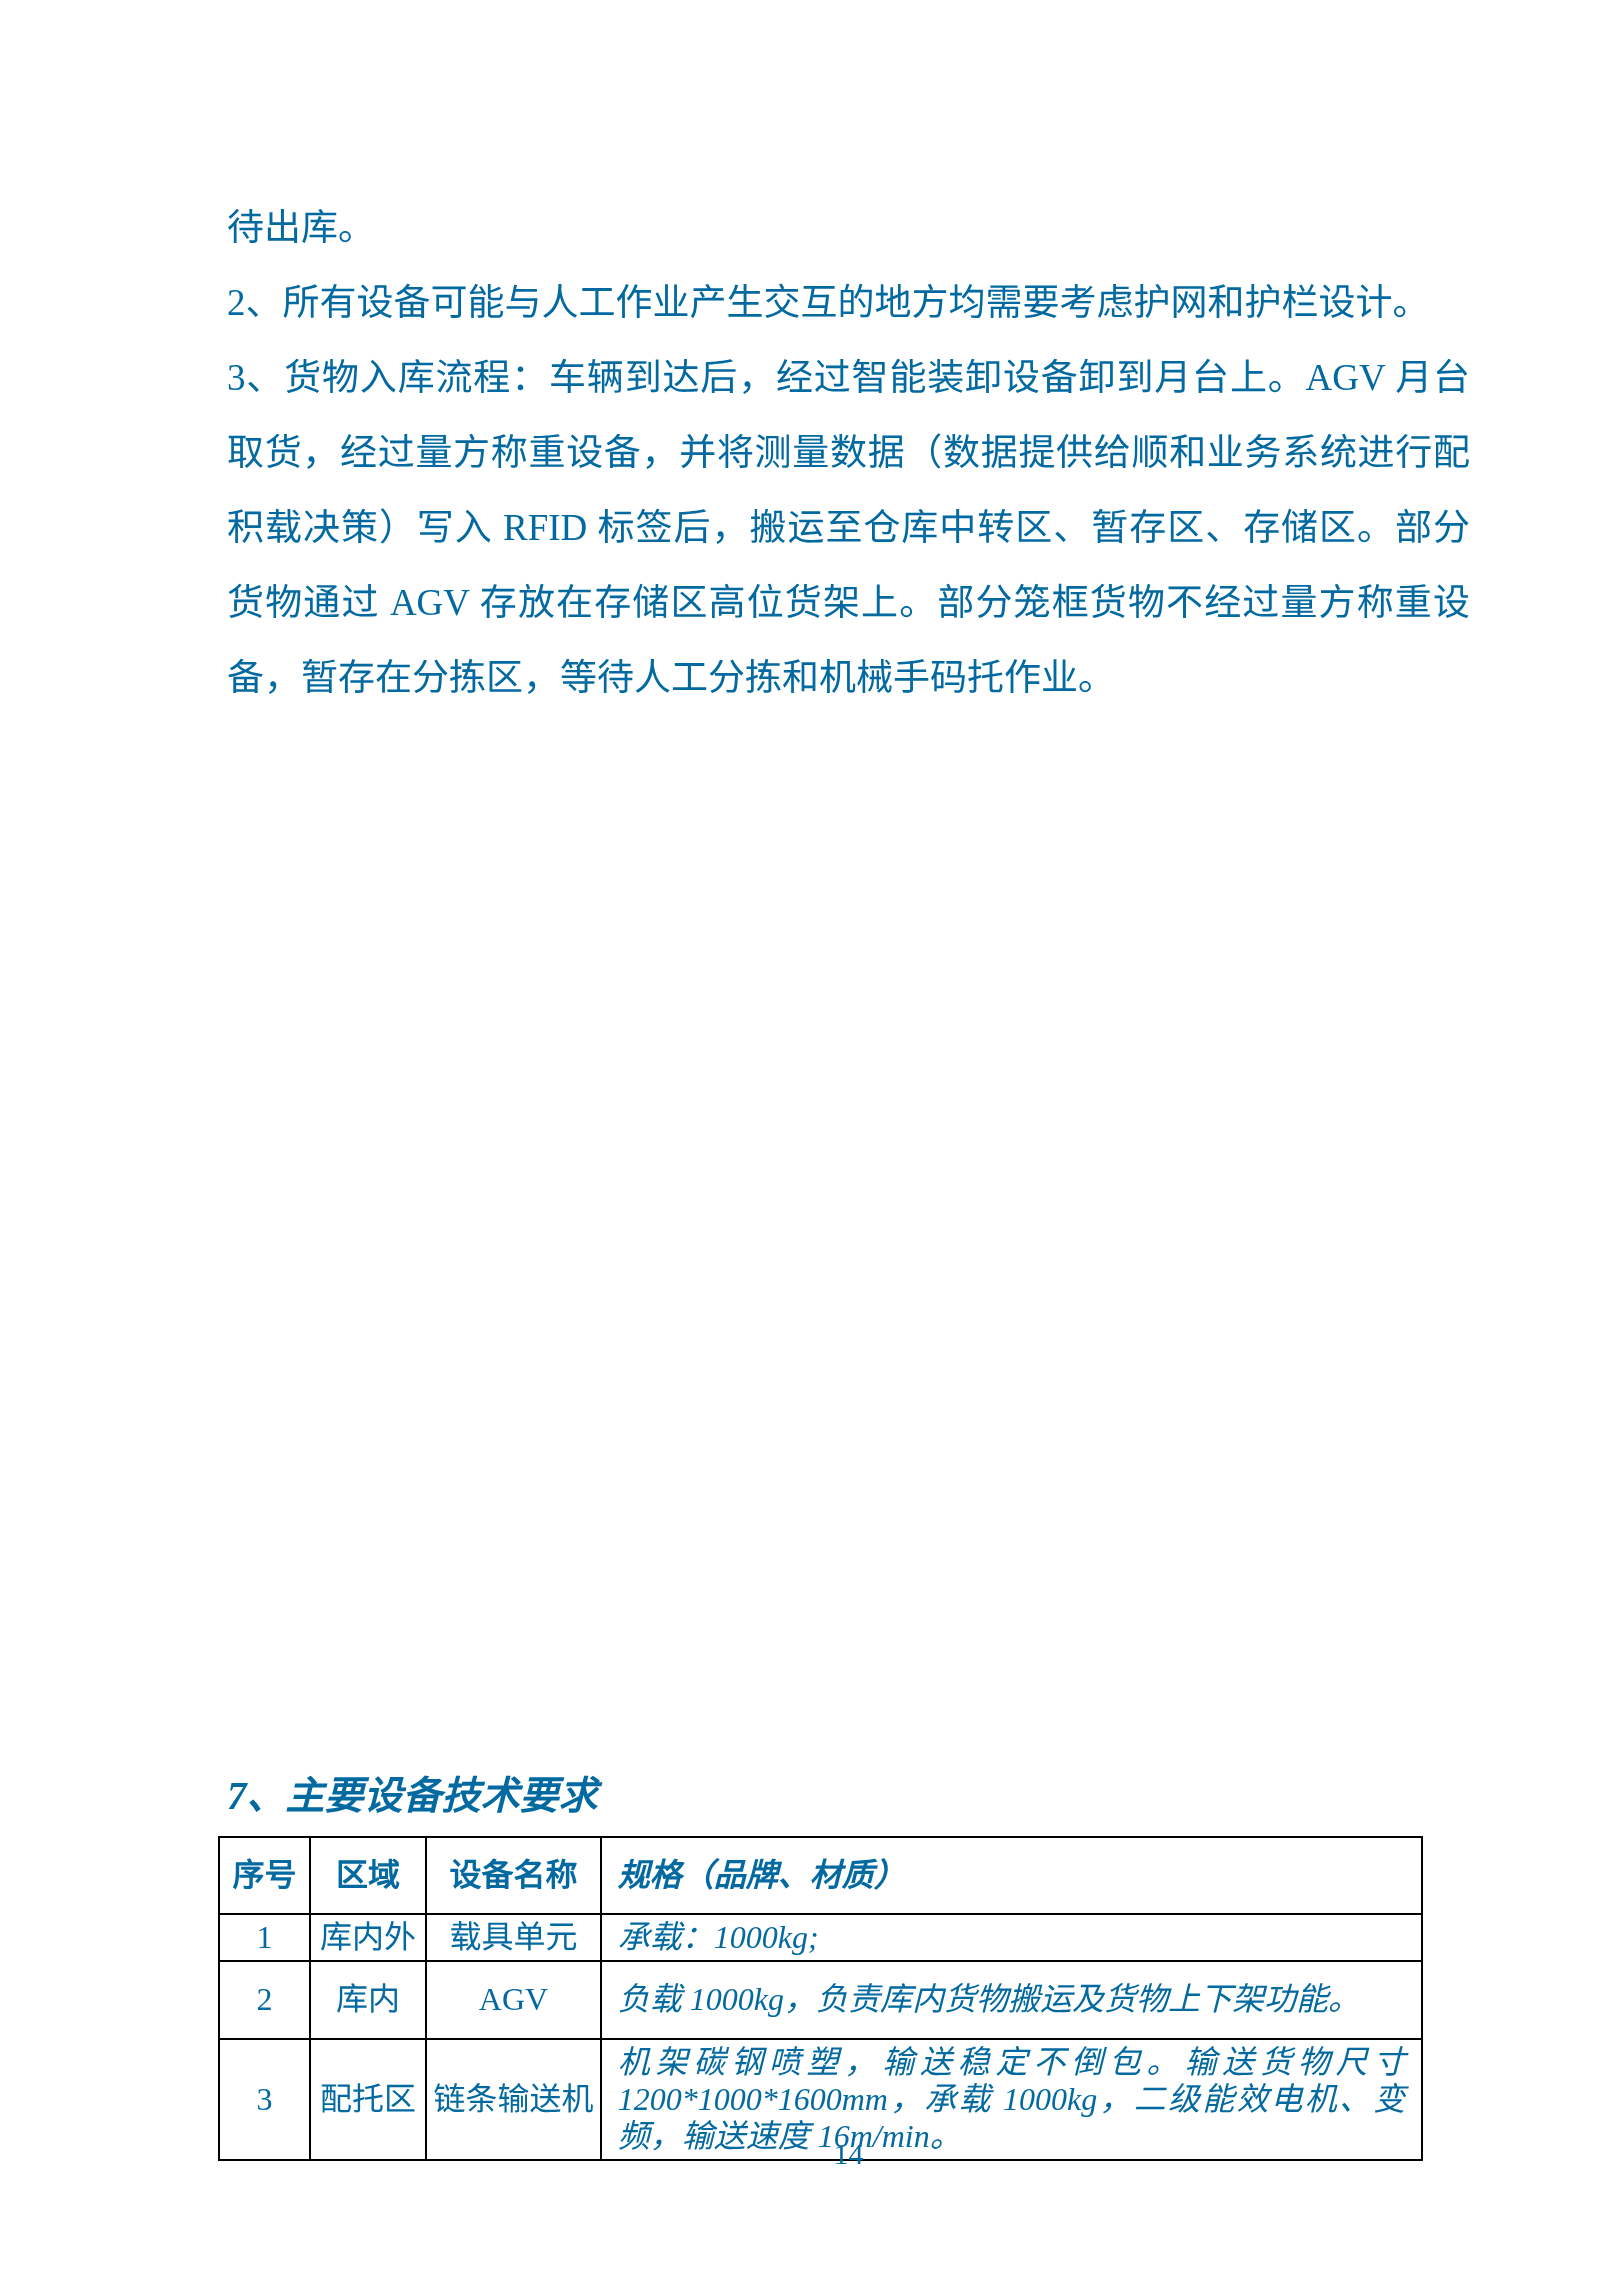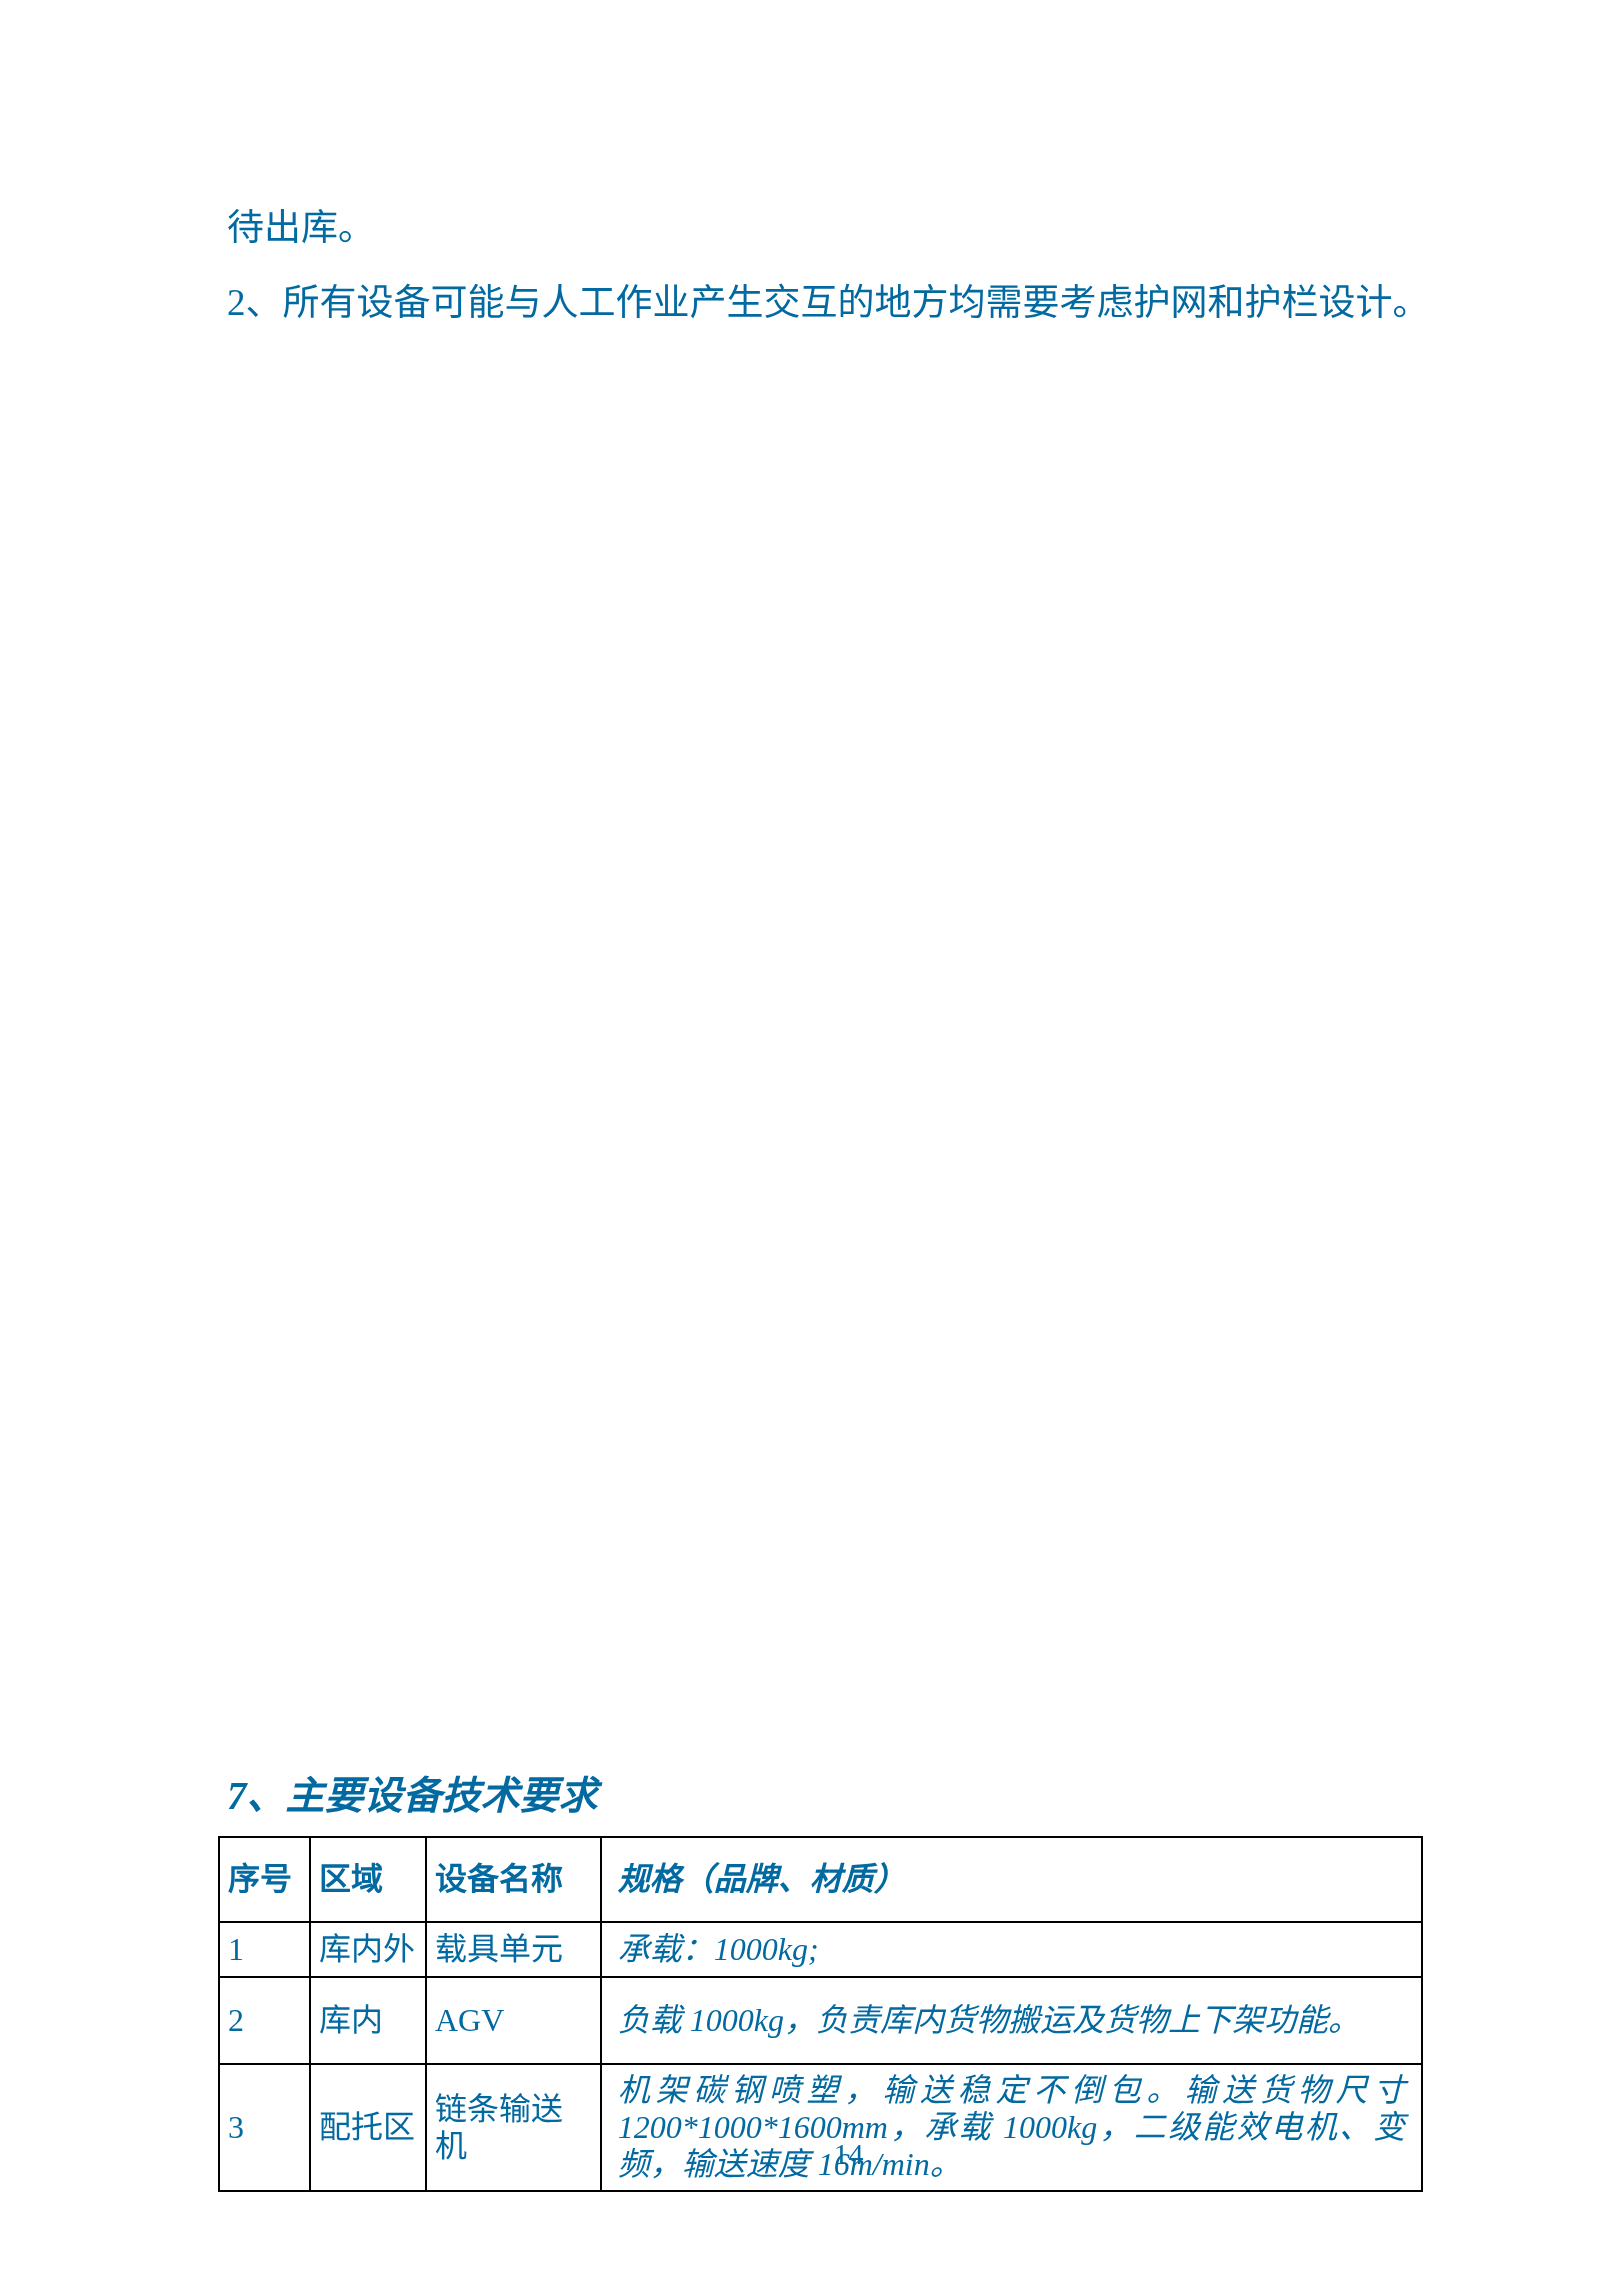--- a/index.html
+++ b/index.html
@@ -48,23 +48,23 @@
     border-collapse: collapse;
     table-layout: fixed;
     font-size: 32px;
   }
   .eq-table col.c-no     { width: 91px;  }
   .eq-table col.c-area   { width: 116px; }
   .eq-table col.c-device { width: 175px; }
   .eq-table col.c-spec   { width: 821px; }
   .eq-table th, .eq-table td {
     border: 2px solid #000000;
-    padding: 8px;
+    padding: 0;
     vertical-align: middle;
-    text-align: left;
+    text-align: center;
     line-height: 37px;
     font-weight: 400;
   }
   .eq-table thead th {
     font-weight: 700;
     height: 67px;
     border-top: 2.9px solid #000000;
     border-bottom: 2.9px solid #000000;
   }
   .eq-table th.spec-col, .eq-table td.spec-col {
@@ -87,20 +87,21 @@
   }
 </style>
 </head>
 <body>
 
 <div class="page">
 
   <div class="content">
     <p class="para">待出库。</p>
     <p class="para">2、所有设备可能与人工作业产生交互的地方均需要考虑护网和护栏设计。</p>
+    <p class="para">3、货物入库流程：车辆到达后，经过智能装卸设备卸到月台上。AGV 月台取货，经过量方称重设备，并将测量数据（数据提供给顺和业务系统进行配积载决策）写入 RFID 标签后，搬运至仓库中转区、暂存区、存储区。部分货物通过 AGV 存放在存储区高位货架上。部分笼框货物不经过量方称重设备，暂存在分拣区，等待人工分拣和机械手码托作业。</p>
   </div>
 
   <h2 class="heading">7、主要设备技术要求</h2>
 
   <table class="eq-table">
     <colgroup>
       <col class="c-no">
       <col class="c-area">
       <col class="c-device">
       <col class="c-spec">

